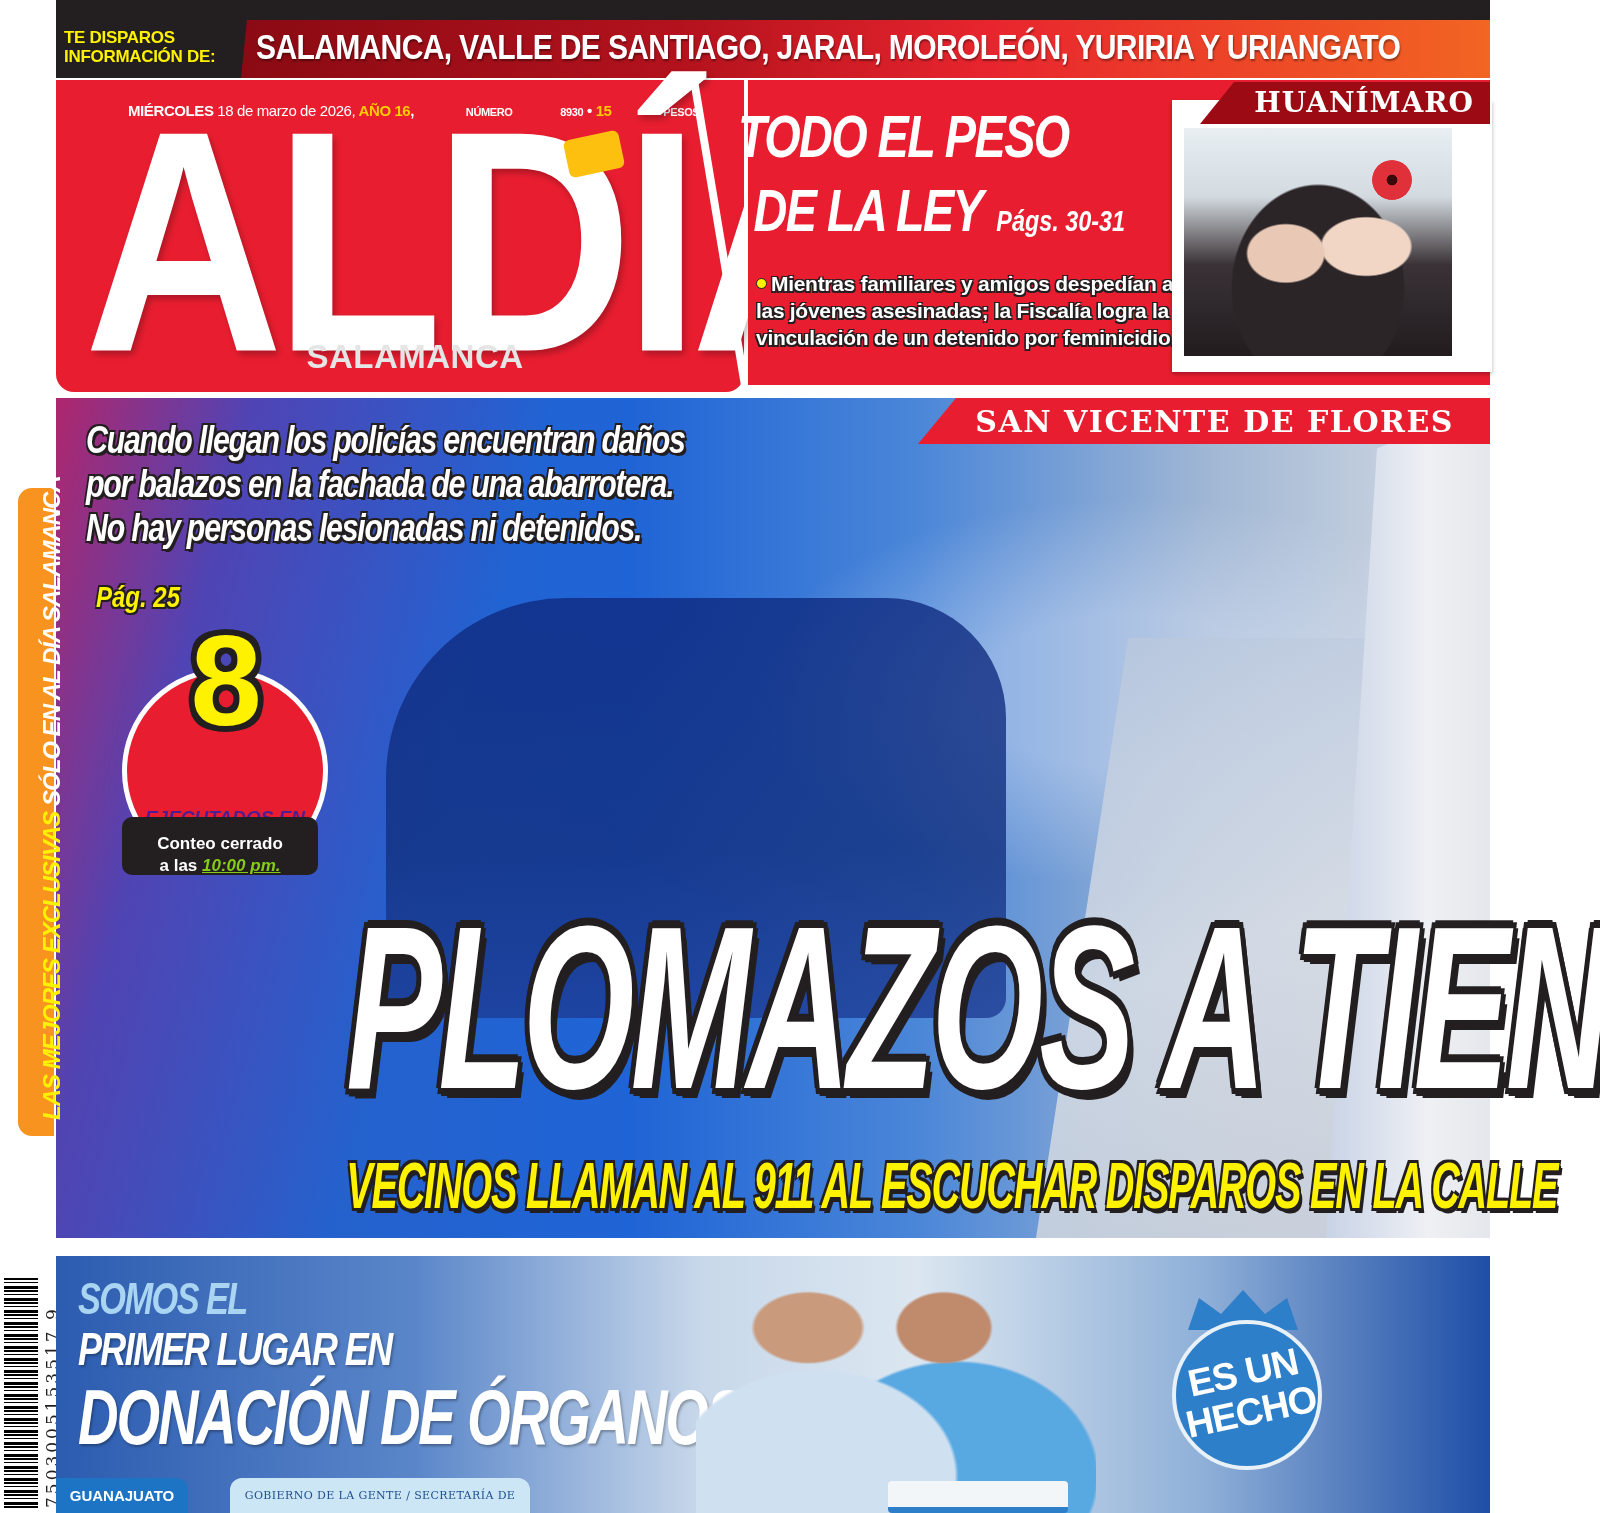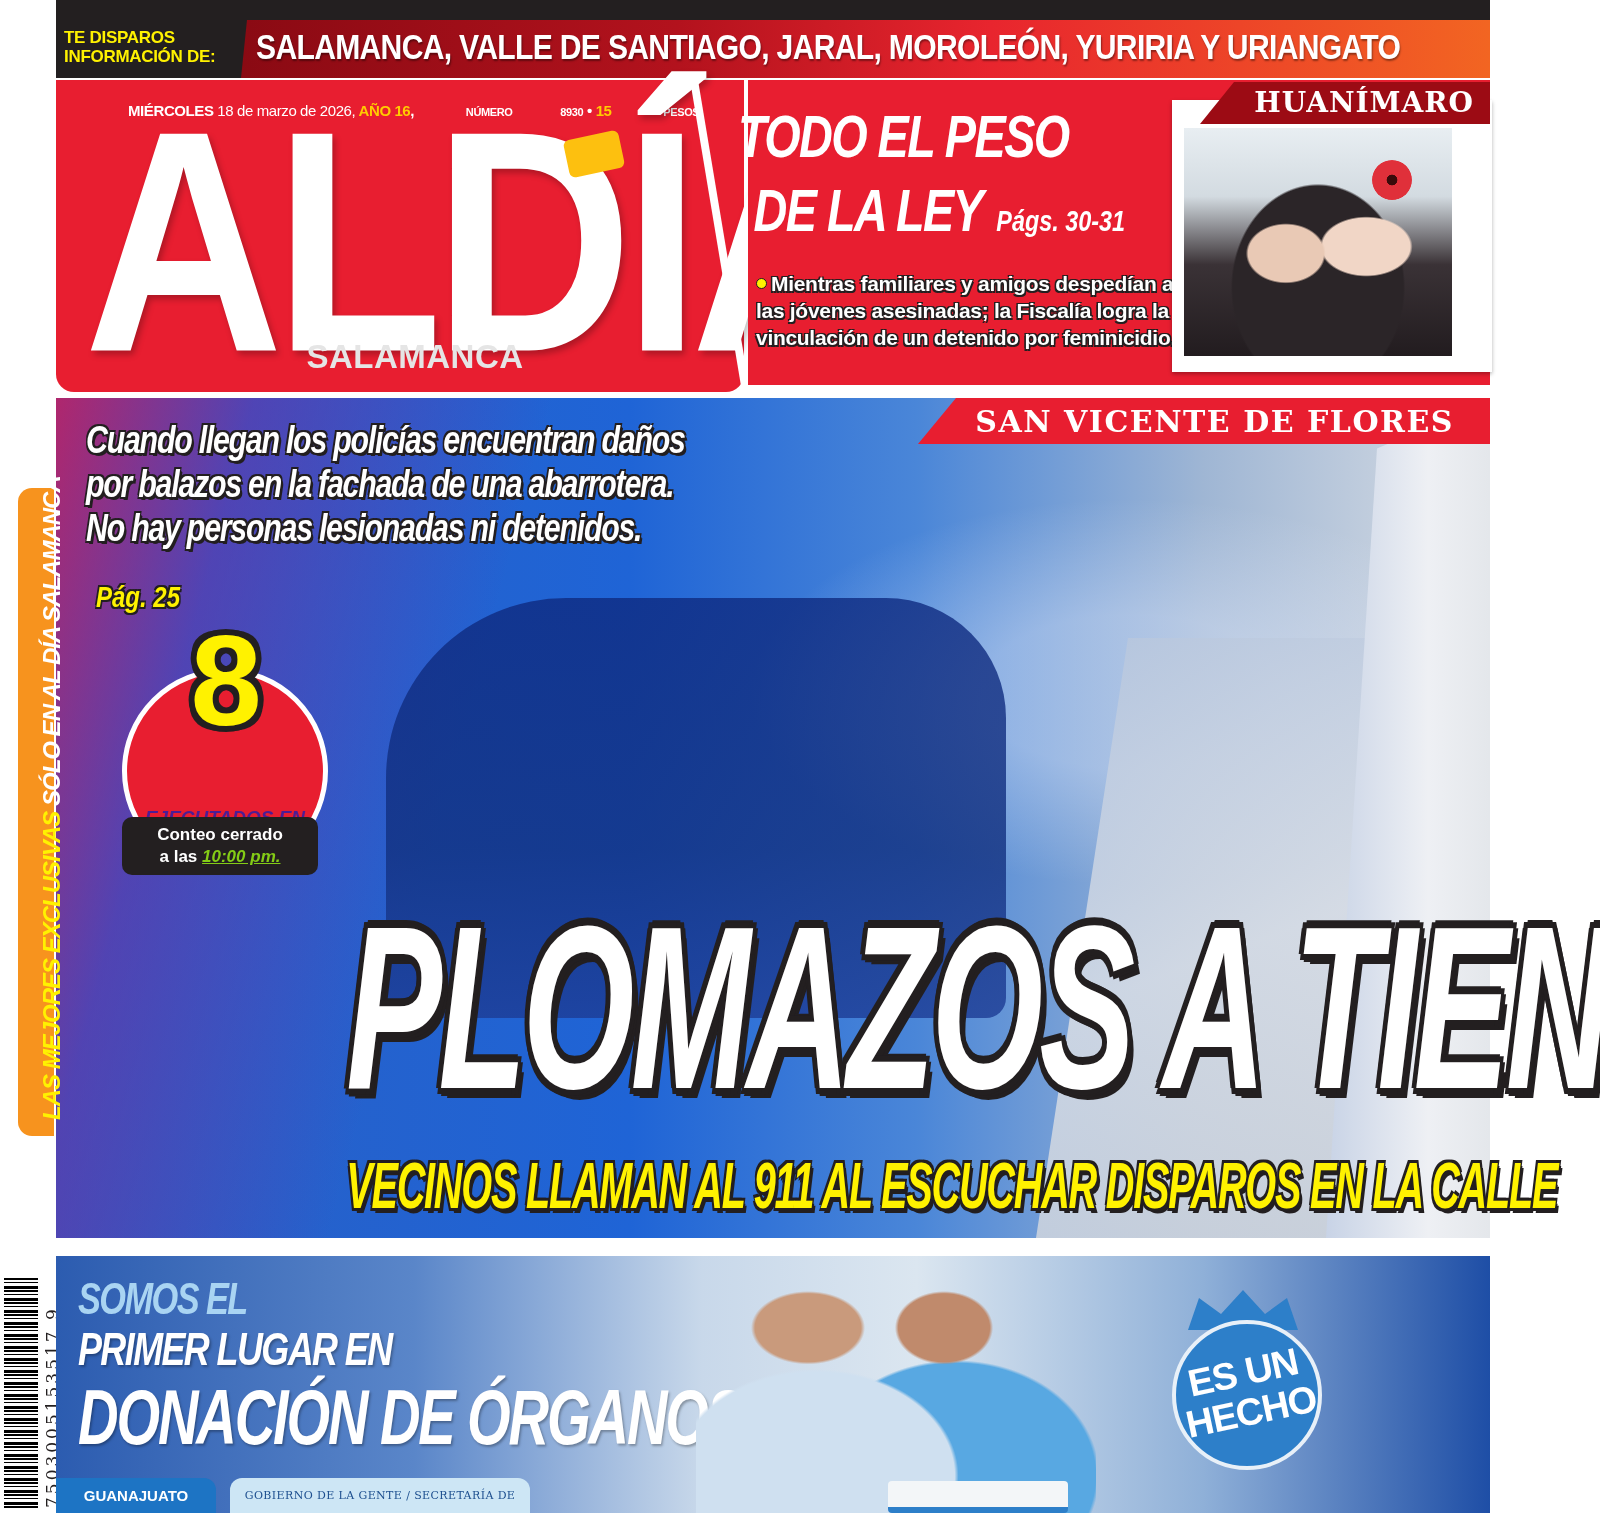--- a/index.html
+++ b/index.html
@@ -63,21 +63,21 @@
   .main-deck { position: absolute; left: 86px; top: 418px; width: 680px; color: #ffffff; font-style: italic; font-weight: 700; font-size: 38px; line-height: 44px; letter-spacing: -1.6px; transform: scaleX(0.8); transform-origin: left top; white-space: nowrap;
     text-shadow: -2px -2px 0 #231f20, 2px -2px 0 #231f20, -2px 2px 0 #231f20, 2px 2px 0 #231f20, 3px 3px 0 #231f20; }
   .main-page { position: absolute; left: 96px; top: 580px; color: #fff200; font-style: italic; font-weight: 700; font-size: 30px; transform: scaleX(0.8); transform-origin: left top;
     text-shadow: -2px -2px 0 #231f20, 2px -2px 0 #231f20, -2px 2px 0 #231f20, 2px 2px 0 #231f20; }
 
   
   .counter-circle { position: absolute; left: 122px; top: 668px; width: 206px; height: 206px; background: #e81e30; border-radius: 50%; border: 5px solid #ffffff; }
   .counter-num { position: absolute; left: 168px; top: 616px; width: 116px; text-align: center; color: #fff200; font-weight: 700; font-size: 128px; line-height: 130px;
     text-shadow: -5px -5px 0 #231f20, 5px -5px 0 #231f20, -5px 5px 0 #231f20, 5px 5px 0 #231f20, 0 6px 0 #231f20, 6px 0 0 #231f20, -6px 0 0 #231f20, 0 -6px 0 #231f20; }
   .counter-label { position: absolute; left: 122px; top: 762px; width: 206px; text-align: center; color: #4c1d95; font-style: italic; font-weight: 700; font-size: 19px; line-height: 24px; margin-top: 44px; }
-  .counter-note { position: absolute; left: 122px; top: 817px; width: 196px; height: 58px; background: #231f20; border-radius: 10px; text-align: center; color: #ffffff; font-weight: 700; font-size: 17px; line-height: 22px; padding-top: 7px; }
+  .counter-note { position: absolute; left: 122px; top: 817px; width: 196px; height: 58px; background: #231f20; border-radius: 10px; text-align: center; color: #ffffff; font-weight: 700; font-size: 17px; line-height: 22px; padding-top: 16px; }
   .counter-note .time { color: #84cc16; font-style: italic; text-decoration: underline; }
 
   .headline { position: absolute; left: 84px; top: 888px; width: 1380px; text-align: center; color: #ffffff; font-style: italic; font-weight: 700; font-size: 232px; line-height: 240px; letter-spacing: -6px; white-space: nowrap; transform: scaleX(0.62); transform-origin: center top;
     text-shadow: -6px -6px 0 #231f20, 6px -6px 0 #231f20, -6px 6px 0 #231f20, 6px 6px 0 #231f20, 0 8px 0 #231f20, 8px 0 0 #231f20, -8px 0 0 #231f20, 0 -8px 0 #231f20, 10px 10px 0 #231f20; }
   .subhead { position: absolute; left: 84px; top: 1146px; width: 1380px; text-align: center; color: #fff200; font-style: italic; font-weight: 700; font-size: 64px; line-height: 80px; letter-spacing: -2px; white-space: nowrap; transform: scaleX(0.62); transform-origin: center top;
     text-shadow: -3px -3px 0 #231f20, 3px -3px 0 #231f20, -3px 3px 0 #231f20, 3px 3px 0 #231f20, 5px 5px 0 #231f20; }
 
   
   .side-banner { position: absolute; left: 18px; top: 488px; width: 36px; height: 648px; background: #f7931e; border-radius: 14px 0 0 14px; }
   .side-text { position: absolute; left: 36px; top: 1120px; transform: rotate(-90deg); transform-origin: left top; color: #fff200; font-weight: 700; font-style: italic; font-size: 24px; white-space: nowrap; letter-spacing: -1px; line-height: 32px; }
@@ -96,21 +96,21 @@
   .ad-line3 { position: absolute; left: 22px; top: 116px; color: #ffffff; font-style: italic; font-weight: 700; font-size: 78px; letter-spacing: -3px; transform: scaleX(0.72); transform-origin: left top; white-space: nowrap; text-shadow: 2px 2px 3px rgba(0,0,0,0.3); }
   .ad-people { position: absolute; left: 640px; top: 10px; width: 400px; height: 247px;
     background: radial-gradient(ellipse at 28% 25%, #c99a7c 0 13%, transparent 14%),
                 radial-gradient(ellipse at 62% 25%, #c08a6c 0 13%, transparent 14%),
                 radial-gradient(ellipse at 30% 85%, #cfe0f0 0 35%, transparent 36%),
                 radial-gradient(ellipse at 65% 85%, #58a8e2 0 38%, transparent 39%); }
   .ad-cooler { position: absolute; left: 832px; top: 225px; width: 180px; height: 32px; background: #f3f6f8; border-radius: 4px; border-bottom: 6px solid #2d7fc9; }
   .ad-seal { position: absolute; left: 1172px; top: 1320px; width: 150px; height: 150px; border-radius: 50%; background: #2d7fc9; border: 4px solid #e8f0f8; }
   .ad-seal-crown { position: absolute; left: 1188px; top: 1290px; width: 110px; height: 40px; background: #2d7fc9; clip-path: polygon(0 100%, 10% 20%, 30% 60%, 50% 0, 70% 60%, 90% 20%, 100% 100%); }
   .ad-seal-text { position: absolute; left: 1172px; top: 1352px; width: 150px; text-align: center; color: #ffffff; font-weight: 700; font-size: 38px; line-height: 40px; transform: rotate(-12deg); letter-spacing: -1px; }
-  .ad-footer-left { position: absolute; left: 56px; top: 1478px; width: 160px; height: 35px; background: #1d74c4; border-radius: 0 12px 0 0; color: #ffffff; font-weight: 700; font-size: 15px; text-align: center; line-height: 35px; }
+  .ad-footer-left { position: absolute; left: 56px; top: 1478px; width: 132px; height: 35px; background: #1d74c4; border-radius: 0 12px 0 0; color: #ffffff; font-weight: 700; font-size: 15px; text-align: center; line-height: 35px; }
   .ad-footer-right { position: absolute; left: 230px; top: 1478px; width: 300px; height: 35px; background: #cde6f5; border-radius: 12px 12px 0 0; color: #1d4f8f; font-family: "DejaVu Serif", serif; font-size: 11px; text-align: center; line-height: 35px; letter-spacing: 0.4px; }
 </style>
 </head>
 <body>
 
 <div class="top-black"></div>
 <div class="info-band">
   <div class="info-label">
     <div>TE DISPAROS</div>
     <div>INFORMACIÓN DE:</div>

